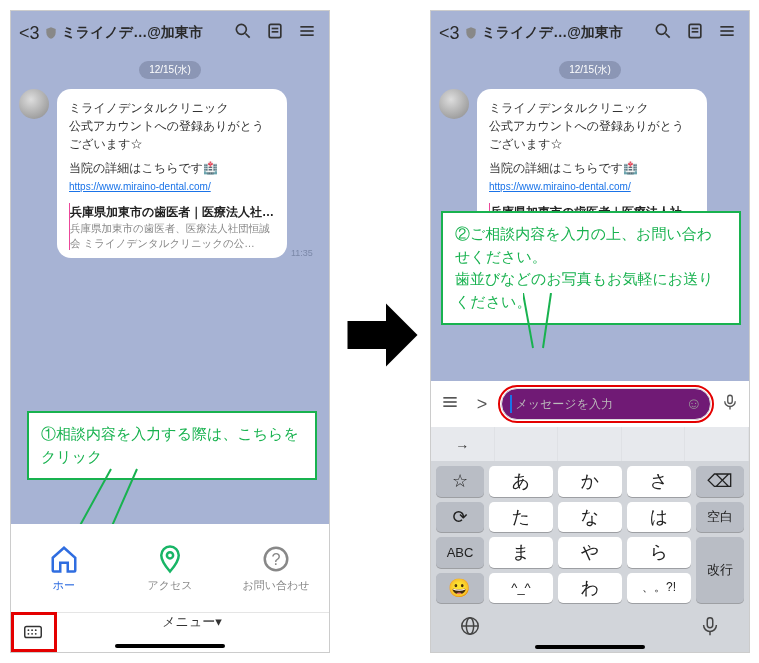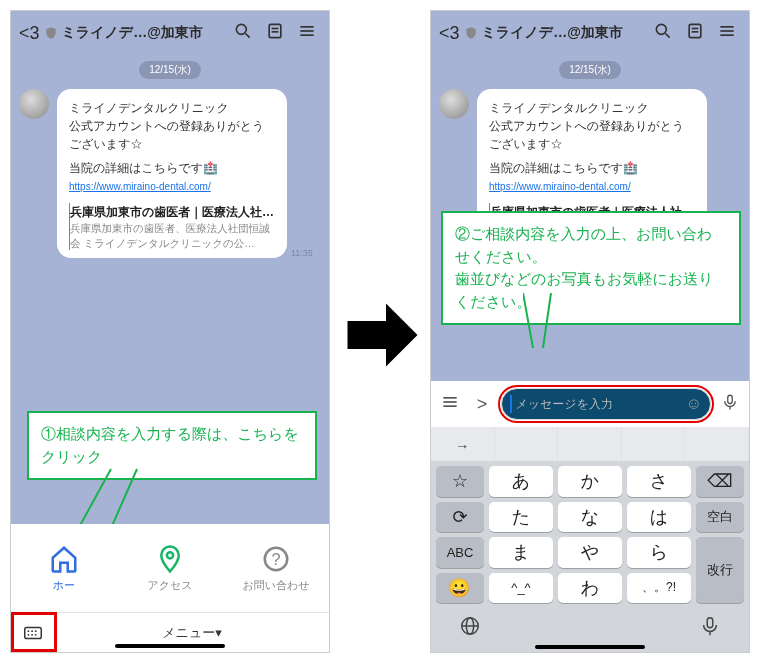--- a/index.html
+++ b/index.html
@@ -114,21 +114,20 @@
   .rich-menu .cell svg { width:30px; height:30px; }
   .rich-menu .cell:first-child { color:#2f6de0;}
   .rich-menu .cell:nth-child(2) svg { color:#18b566;}
   .bottom-bar {
     position:absolute;
     left:0; right:0; bottom:0;
     height:40px;
     background:#fff;
     border-top:1px solid #e5e5e5;
     display:flex;
-    align-items:center;
   }
   .kb-toggle {
     width:44px; height:38px;
     display:flex; align-items:center; justify-content:center;
     font-size:20px;
   }
   .kb-toggle-box {
     border:3px solid #e40000;
     position:absolute;
     left:0; bottom:0;
@@ -171,21 +170,21 @@
     display:flex;
     align-items:center;
     padding:0 6px;
     gap:6px;
   }
   .input-bar .ib-btn { width:26px; text-align:center; font-size:18px; color:#555;}
   .input-field-wrap{
     flex:1;
     display:flex;
     align-items:center;
-    background:#0c4a6e;
+    background:#701a75;
     border:1px solid #ddd;
     border-radius:18px;
     height:32px;
     padding:0 8px;
   }
   .input-field-wrap.redbox { outline:2px solid #e40000; outline-offset:1px;}
   .input-cursor { width:1.5px; height:18px; background:#1a73e8; margin-right:4px;}
   .input-ph { color:#bbb; font-size:12px; flex:1;}
   .smiley { color:#999; font-size:16px;}
   .mic { width:26px; text-align:center; font-size:18px; color:#555;}

